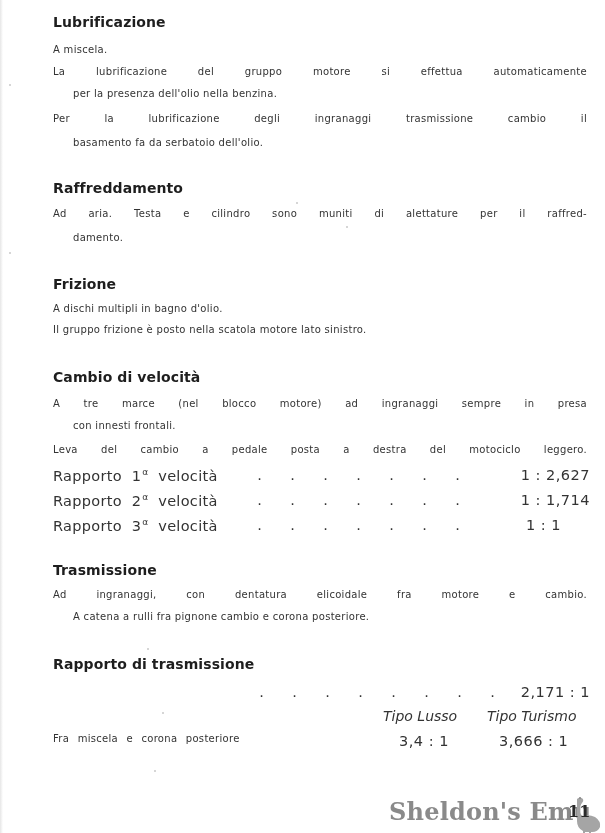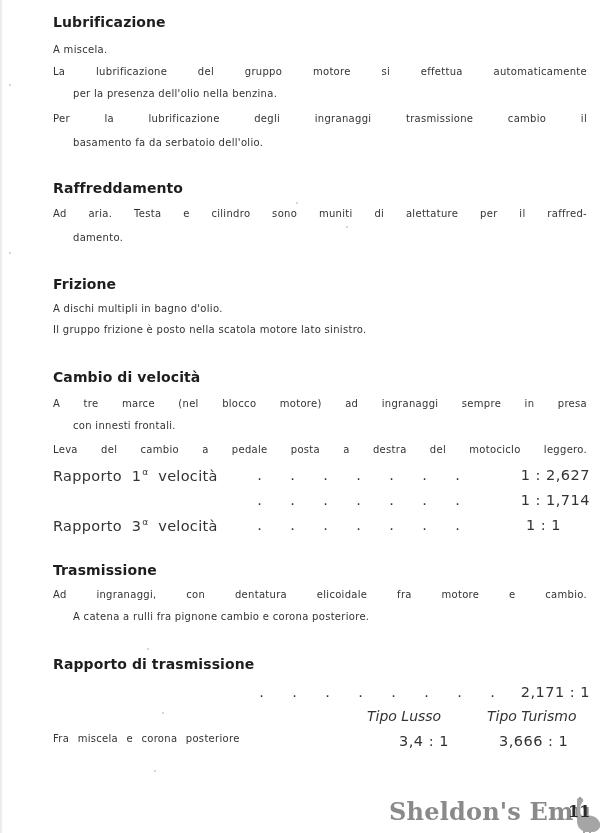--- a/index.html
+++ b/index.html
@@ -57,39 +57,40 @@
   <div class="line just" style="top:398px;">A tre marce (nel blocco motore) ad ingranaggi sempre in presa</div>
   <div class="line indent" style="top:420px;">con innesti frontali.</div>
   <div class="line just" style="top:444px;">Leva del cambio a pedale posta a destra del motociclo leggero.</div>
 
   <div class="row" style="top:467px;">
     <span class="label"><span>Rapporto</span>&nbsp;&nbsp;<span>1</span><sup>α</sup>&nbsp;&nbsp;<span>velocità</span></span>
     <span class="dots" style="left:190px;"><span>.</span><span>.</span><span>.</span><span>.</span><span>.</span><span>.</span><span>.</span></span>
     <span class="val">1 : 2,627</span>
   </div>
   <div class="row" style="top:492px;">
+    <span class="label"><span>Rapporto</span>&nbsp;&nbsp;<span>2</span><sup>α</sup>&nbsp;&nbsp;<span>velocità</span></span>
     <span class="dots" style="left:190px;"><span>.</span><span>.</span><span>.</span><span>.</span><span>.</span><span>.</span><span>.</span></span>
     <span class="val">1 : 1,714</span>
   </div>
   <div class="row" style="top:517px;">
     <span class="label"><span>Rapporto</span>&nbsp;&nbsp;<span>3</span><sup>α</sup>&nbsp;&nbsp;<span>velocità</span></span>
     <span class="dots" style="left:190px;"><span>.</span><span>.</span><span>.</span><span>.</span><span>.</span><span>.</span><span>.</span></span>
     <span class="val" style="right:29px;">1 : 1</span>
   </div>
 
   <div class="heading" style="top:562px;">Trasmissione</div>
   <div class="line just" style="top:589px;">Ad ingranaggi, con dentatura elicoidale fra motore e cambio.</div>
   <div class="line" style="top:611px; left:73px;">A catena a rulli fra pignone cambio e corona posteriore.</div>
 
   <div class="heading" style="top:656px;">Rapporto di trasmissione</div>
   <div class="row" style="top:684px;">
     <span class="dots" style="left:192px;"><span>.</span><span>.</span><span>.</span><span>.</span><span>.</span><span>.</span><span>.</span><span>.</span></span>
     <span class="val">2,171 : 1</span>
   </div>
-  <div class="col-head" style="left:367px; top:708px;text-align:right;">Tipo Lusso</div>
+  <div class="col-head" style="left:383px; top:708px;text-align:right;">Tipo Lusso</div>
   <div class="col-head" style="left:487px; top:708px;">Tipo Turismo</div>
   <div class="line" style="top:733px; word-spacing:5px;">Fra miscela e corona posteriore</div>
   <div class="col-val" style="left:399px; top:733px;">3,4 : 1</div>
   <div class="col-val" style="left:499px; top:733px;">3,666 : 1</div>
 
   <div class="speck" style="left:296px; top:202px;"></div>
   <div class="speck" style="left:346px; top:226px;"></div>
   <div class="speck" style="left:162px; top:712px;"></div>
   <div class="speck" style="left:154px; top:770px;"></div>
   <div class="speck" style="left:147px; top:648px;"></div>

